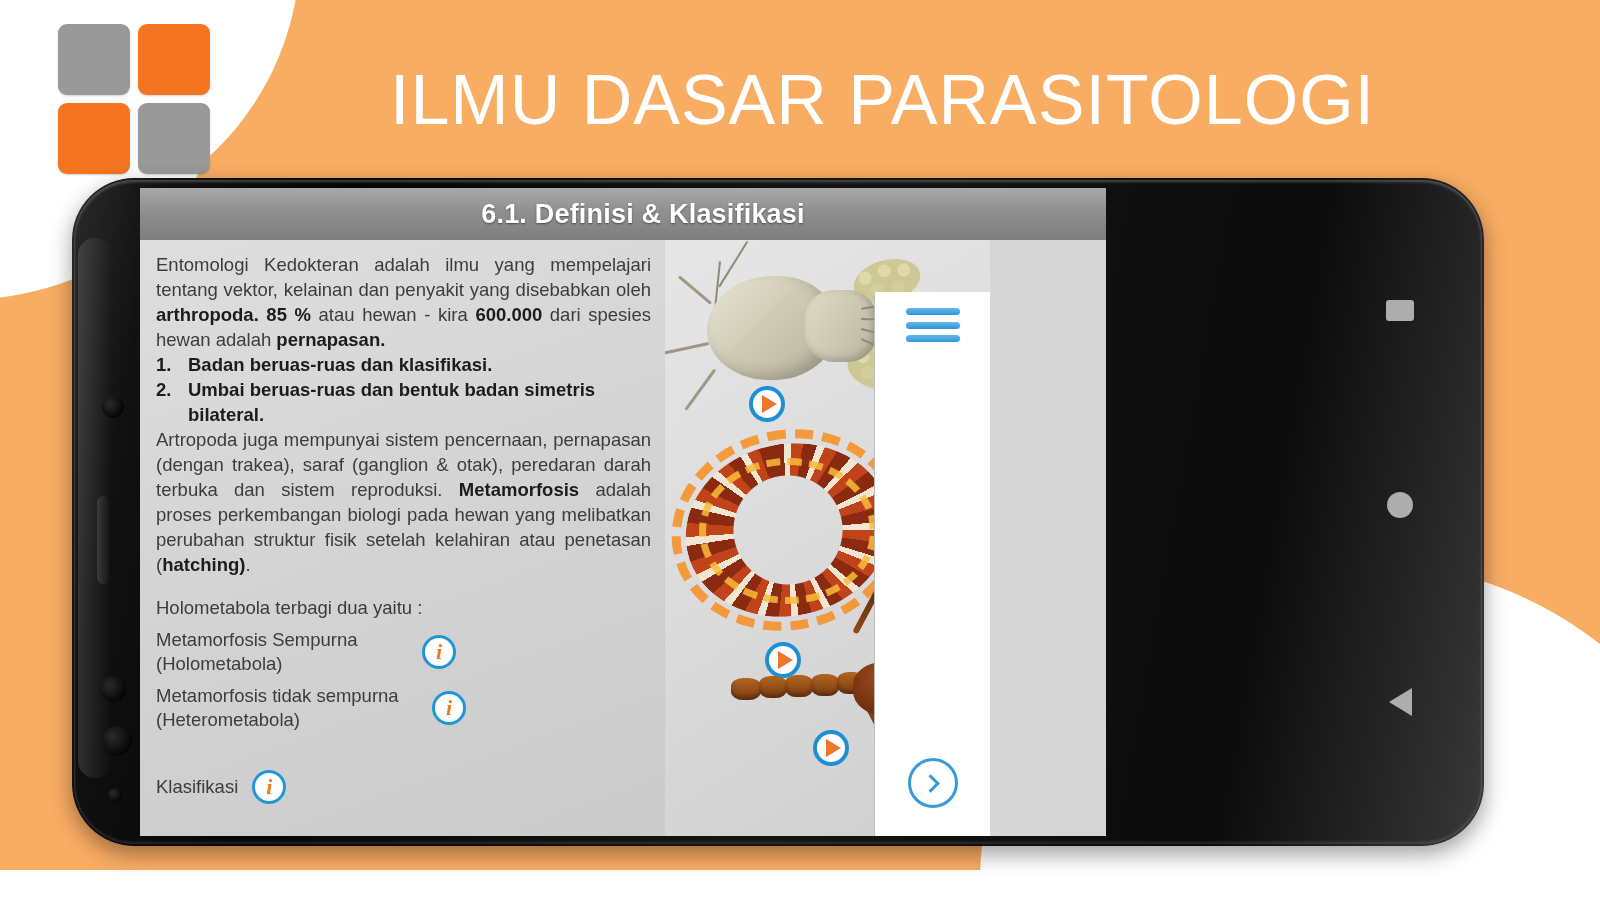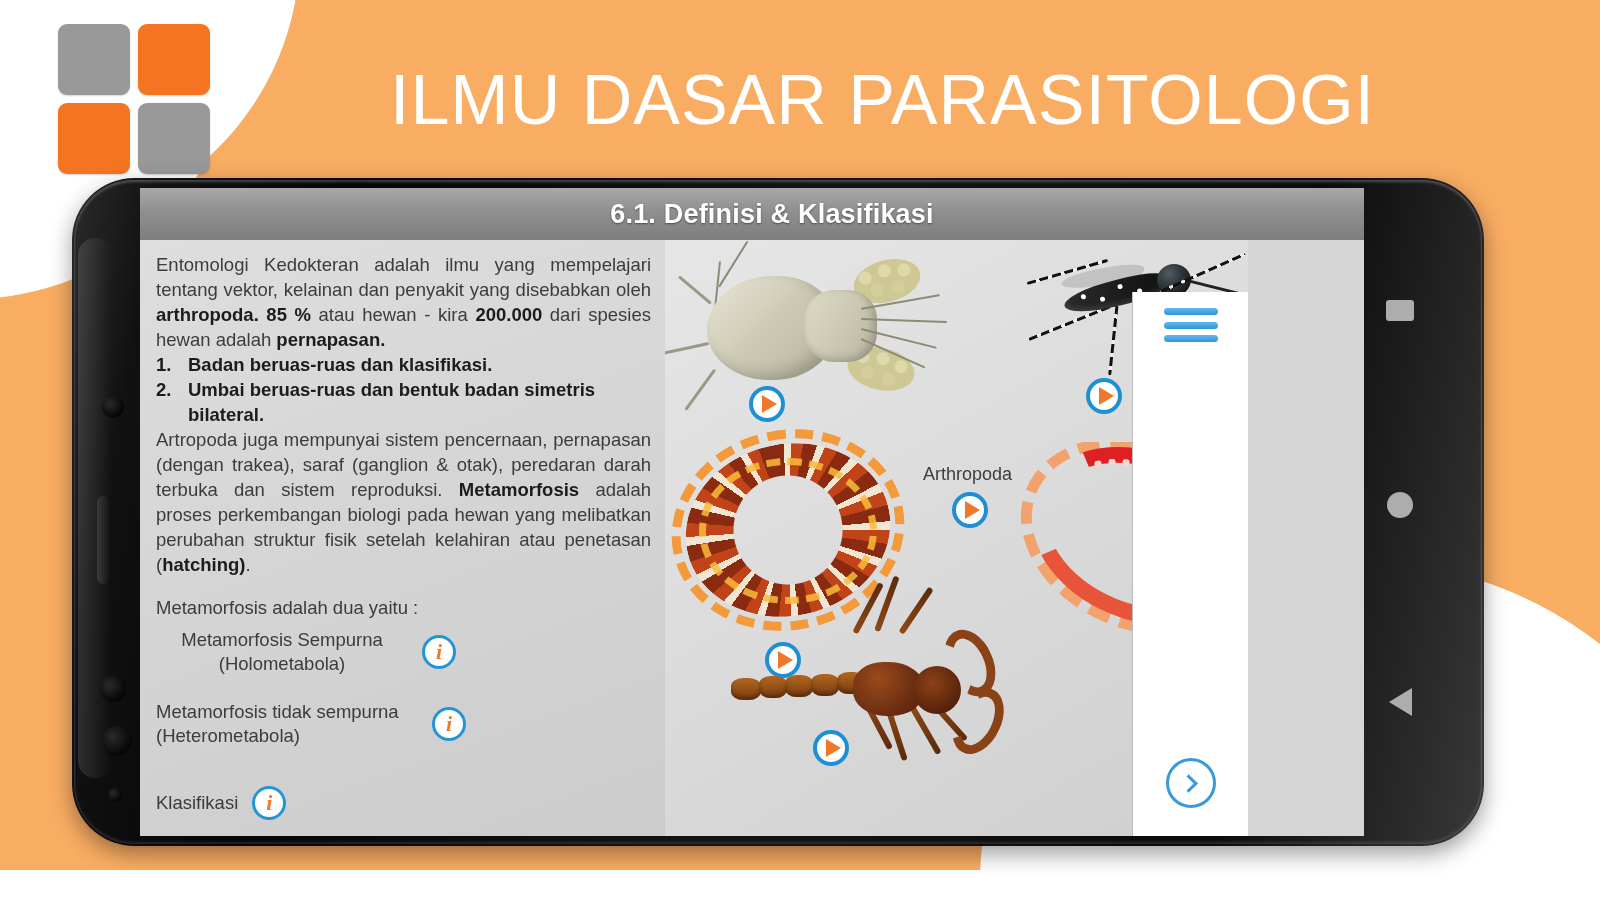--- a/index.html
+++ b/index.html
@@ -93,21 +93,21 @@
     background: radial-gradient(circle at 35% 35%, #2a2a2a, #060606 70%);
   }
   .sensor.s1 { left: 30px; top: 218px; width: 22px; height: 22px; }
   .sensor.s2 { left: 28px; top: 498px; width: 26px; height: 26px; }
   .sensor.s3 { left: 30px; top: 548px; width: 30px; height: 30px; }
   .sensor.s4 { left: 36px; top: 610px; width: 14px; height: 14px; }
 
   
   .screen {
     position: absolute; left: 68px; top: 10px;
-    width: 1224px; height: 648px;
+    width: 966px; height: 648px;
     background: #d6d6d6;
     overflow: hidden;
   }
 
   
   .appbar {
     position: absolute; left: 0; top: 0; width: 100%; height: 52px;
     display: flex; align-items: stretch;
   }
   .appbar-left {
@@ -154,21 +154,21 @@
   }
   .olist li .num { width: 22px; flex: 0 0 22px; }
   .spacer { height: 18px; }
 
   .row-item {
     display: flex; align-items: center; gap: 14px;
     margin-top: 8px;
   }
   .row-item .lbl { line-height: 24px; }
 
-  .two-col { display: flex; gap: 22px; align-items: flex-start; text-align: center; }
+  .two-col { display: flex; gap: 22px; align-items: flex-start; }
 
   
   .cbtn {
     flex: 0 0 auto;
     width: 34px; height: 34px; border-radius: 50%;
     border: 3.5px solid #2196d6;
     background: #ffffff;
     display: flex; align-items: center; justify-content: center;
     color: #f07a21; font-weight: bold; font-style: italic;
     font-family: "Liberation Serif", serif;
@@ -428,51 +428,51 @@
     <div class="appbar">
       <div class="appbar-left">
         <div class="appbar-title">6.1. Definisi &amp; Klasifikasi</div>
       </div>
     </div>
 
     <div class="content">
 
       <div class="text-col">
         <div class="para">
-          <span>Entomologi Kedokteran adalah ilmu yang mempelajari tentang vektor, kelainan dan penyakit yang disebabkan oleh </span><b>arthropoda. 85 %</b><span> atau hewan - kira </span><b>200.000</b><span> dari spesies hewan adalah </span><b>pernapasan.</b>
+          <span>Entomologi Kedokteran adalah ilmu yang mempelajari tentang vektor, kelainan dan penyakit yang disebabkan oleh </span><b>arthropoda. 85 %</b><span> atau hewan - kira </span><b>600.000</b><span> dari spesies hewan adalah </span><b>pernapasan.</b>
         </div>
 
 
         <ul class="olist">
           <li>
             <span class="num">1.</span>
             <span>Badan beruas-ruas dan klasifikasi.</span>
           </li>
           <li>
             <span class="num">2.</span>
             <span>Umbai beruas-ruas dan bentuk badan simetris bilateral.</span>
           </li>
         </ul>
 
         <div class="para">
           <span>Artropoda juga mempunyai sistem pencernaan, pernapasan (dengan trakea), saraf (ganglion &amp; otak), peredaran darah terbuka dan sistem reproduksi. </span><b>Metamorfosis</b><span> adalah proses perkembangan biologi pada hewan yang melibatkan perubahan struktur fisik setelah kelahiran atau penetasan (</span><b>hatching)</b><span>.</span>
         </div>
 
         <div class="spacer"></div>
 
-        <div class="para nj">Metamorfosis adalah dua yaitu :</div>
+        <div class="para nj">Holometabola terbagi dua yaitu :</div>
 
         <div class="two-col">
           <div class="row-item" style="flex:0 0 300px;">
             <span class="lbl">Metamorfosis Sempurna (Holometabola)</span>
             <span class="cbtn">i</span>
           </div>
         </div>
 
-        <div class="row-item" style="margin-top:24px;max-width:310px;">
+        <div class="row-item" style="margin-top:8px;max-width:310px;">
           <span class="lbl">Metamorfosis tidak sempurna (Heterometabola)</span>
           <span class="cbtn">i</span>
         </div>
 
         <div class="row-item" style="margin-top:38px;">
           <span class="lbl">Klasifikasi</span>
           <span class="cbtn">i</span>
         </div>
       </div>
 

